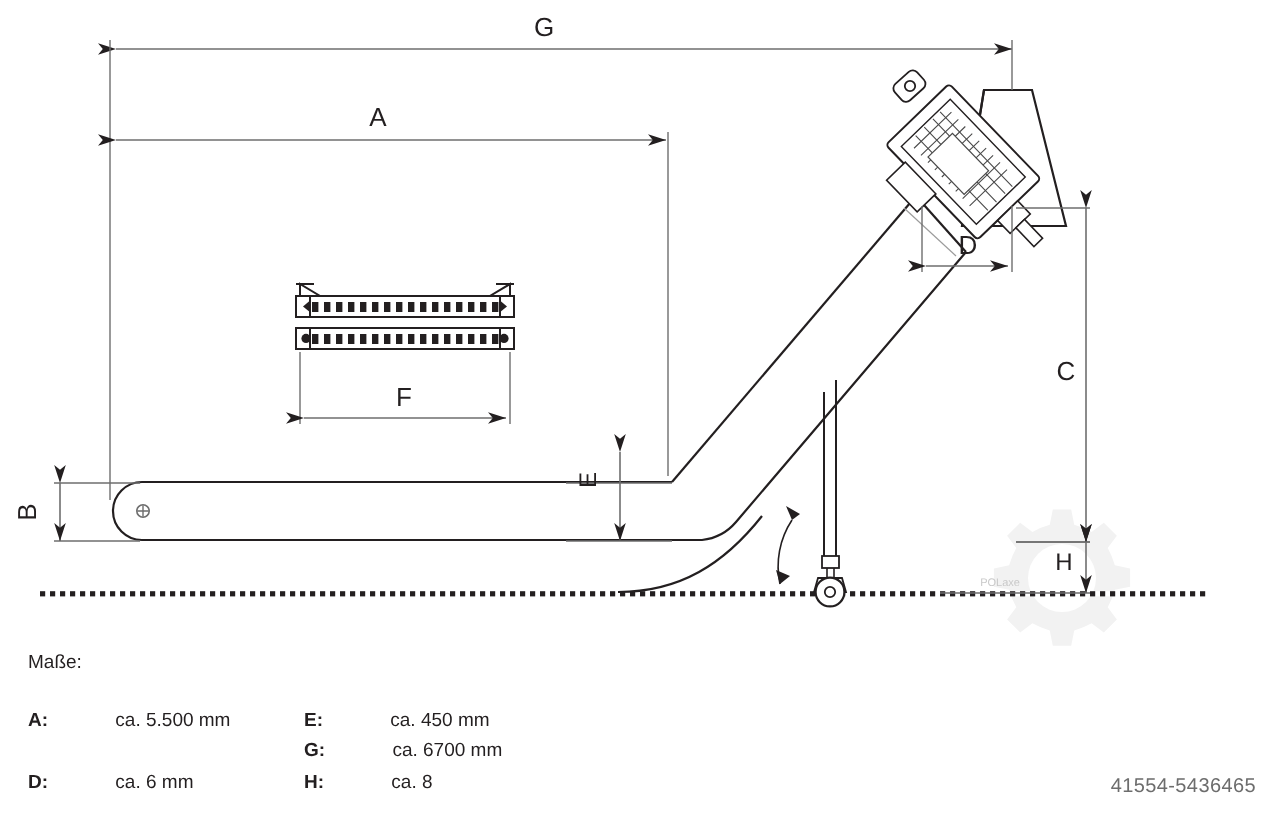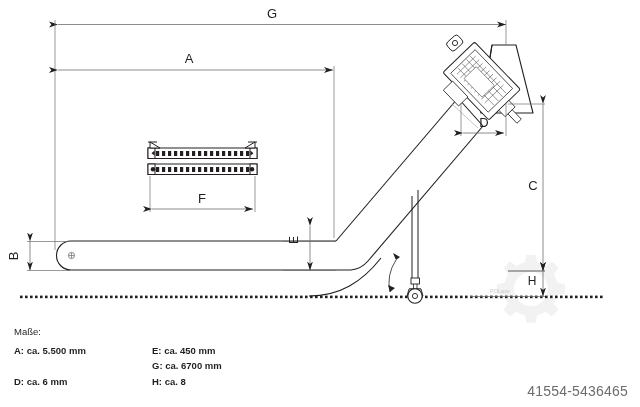--- a/index.html
+++ b/index.html
@@ -25,21 +25,21 @@
     position: absolute;
     left: 14px;
     top: 324px;
     width: 330px;
     font-size: 9.5px;
     color: #231f20;
     line-height: 15.5px;
   }
   .spec-title {
     font-weight: normal;
-    margin-bottom: 3px;
+    margin-bottom: 13px;
   }
   .spec-rows {
     position: relative;
   }
   .spec-row {
     position: relative;
     height: 15.5px;
     white-space: nowrap;
   }
   .spec-col-left {
@@ -49,28 +49,29 @@
   }
   .spec-col-right {
     position: absolute;
     left: 138px;
     top: 0;
   }
   .spec-key {
     font-weight: bold;
   }
   .spec-val {
-    font-weight: bold;
+    font-weight: normal;
+    margin-left: 31px;
   }
   .ref-id {
     position: coord;
     position: absolute;
     right: 12px;
     bottom: 8px;
-    font-size: 14px;
+    font-size: 10px;
     color: #6d6d6d;
     letter-spacing: 0.2px;
   }
 </style>
 </head>
 <body>
 
 <svg id="drawing-canvas" viewBox="0 0 640 407" xmlns="http://www.w3.org/2000/svg">
   <defs>
     <marker id="arrL" markerWidth="10" markerHeight="7" refX="9" refY="3.5" orient="auto" markerUnits="userSpaceOnUse">

